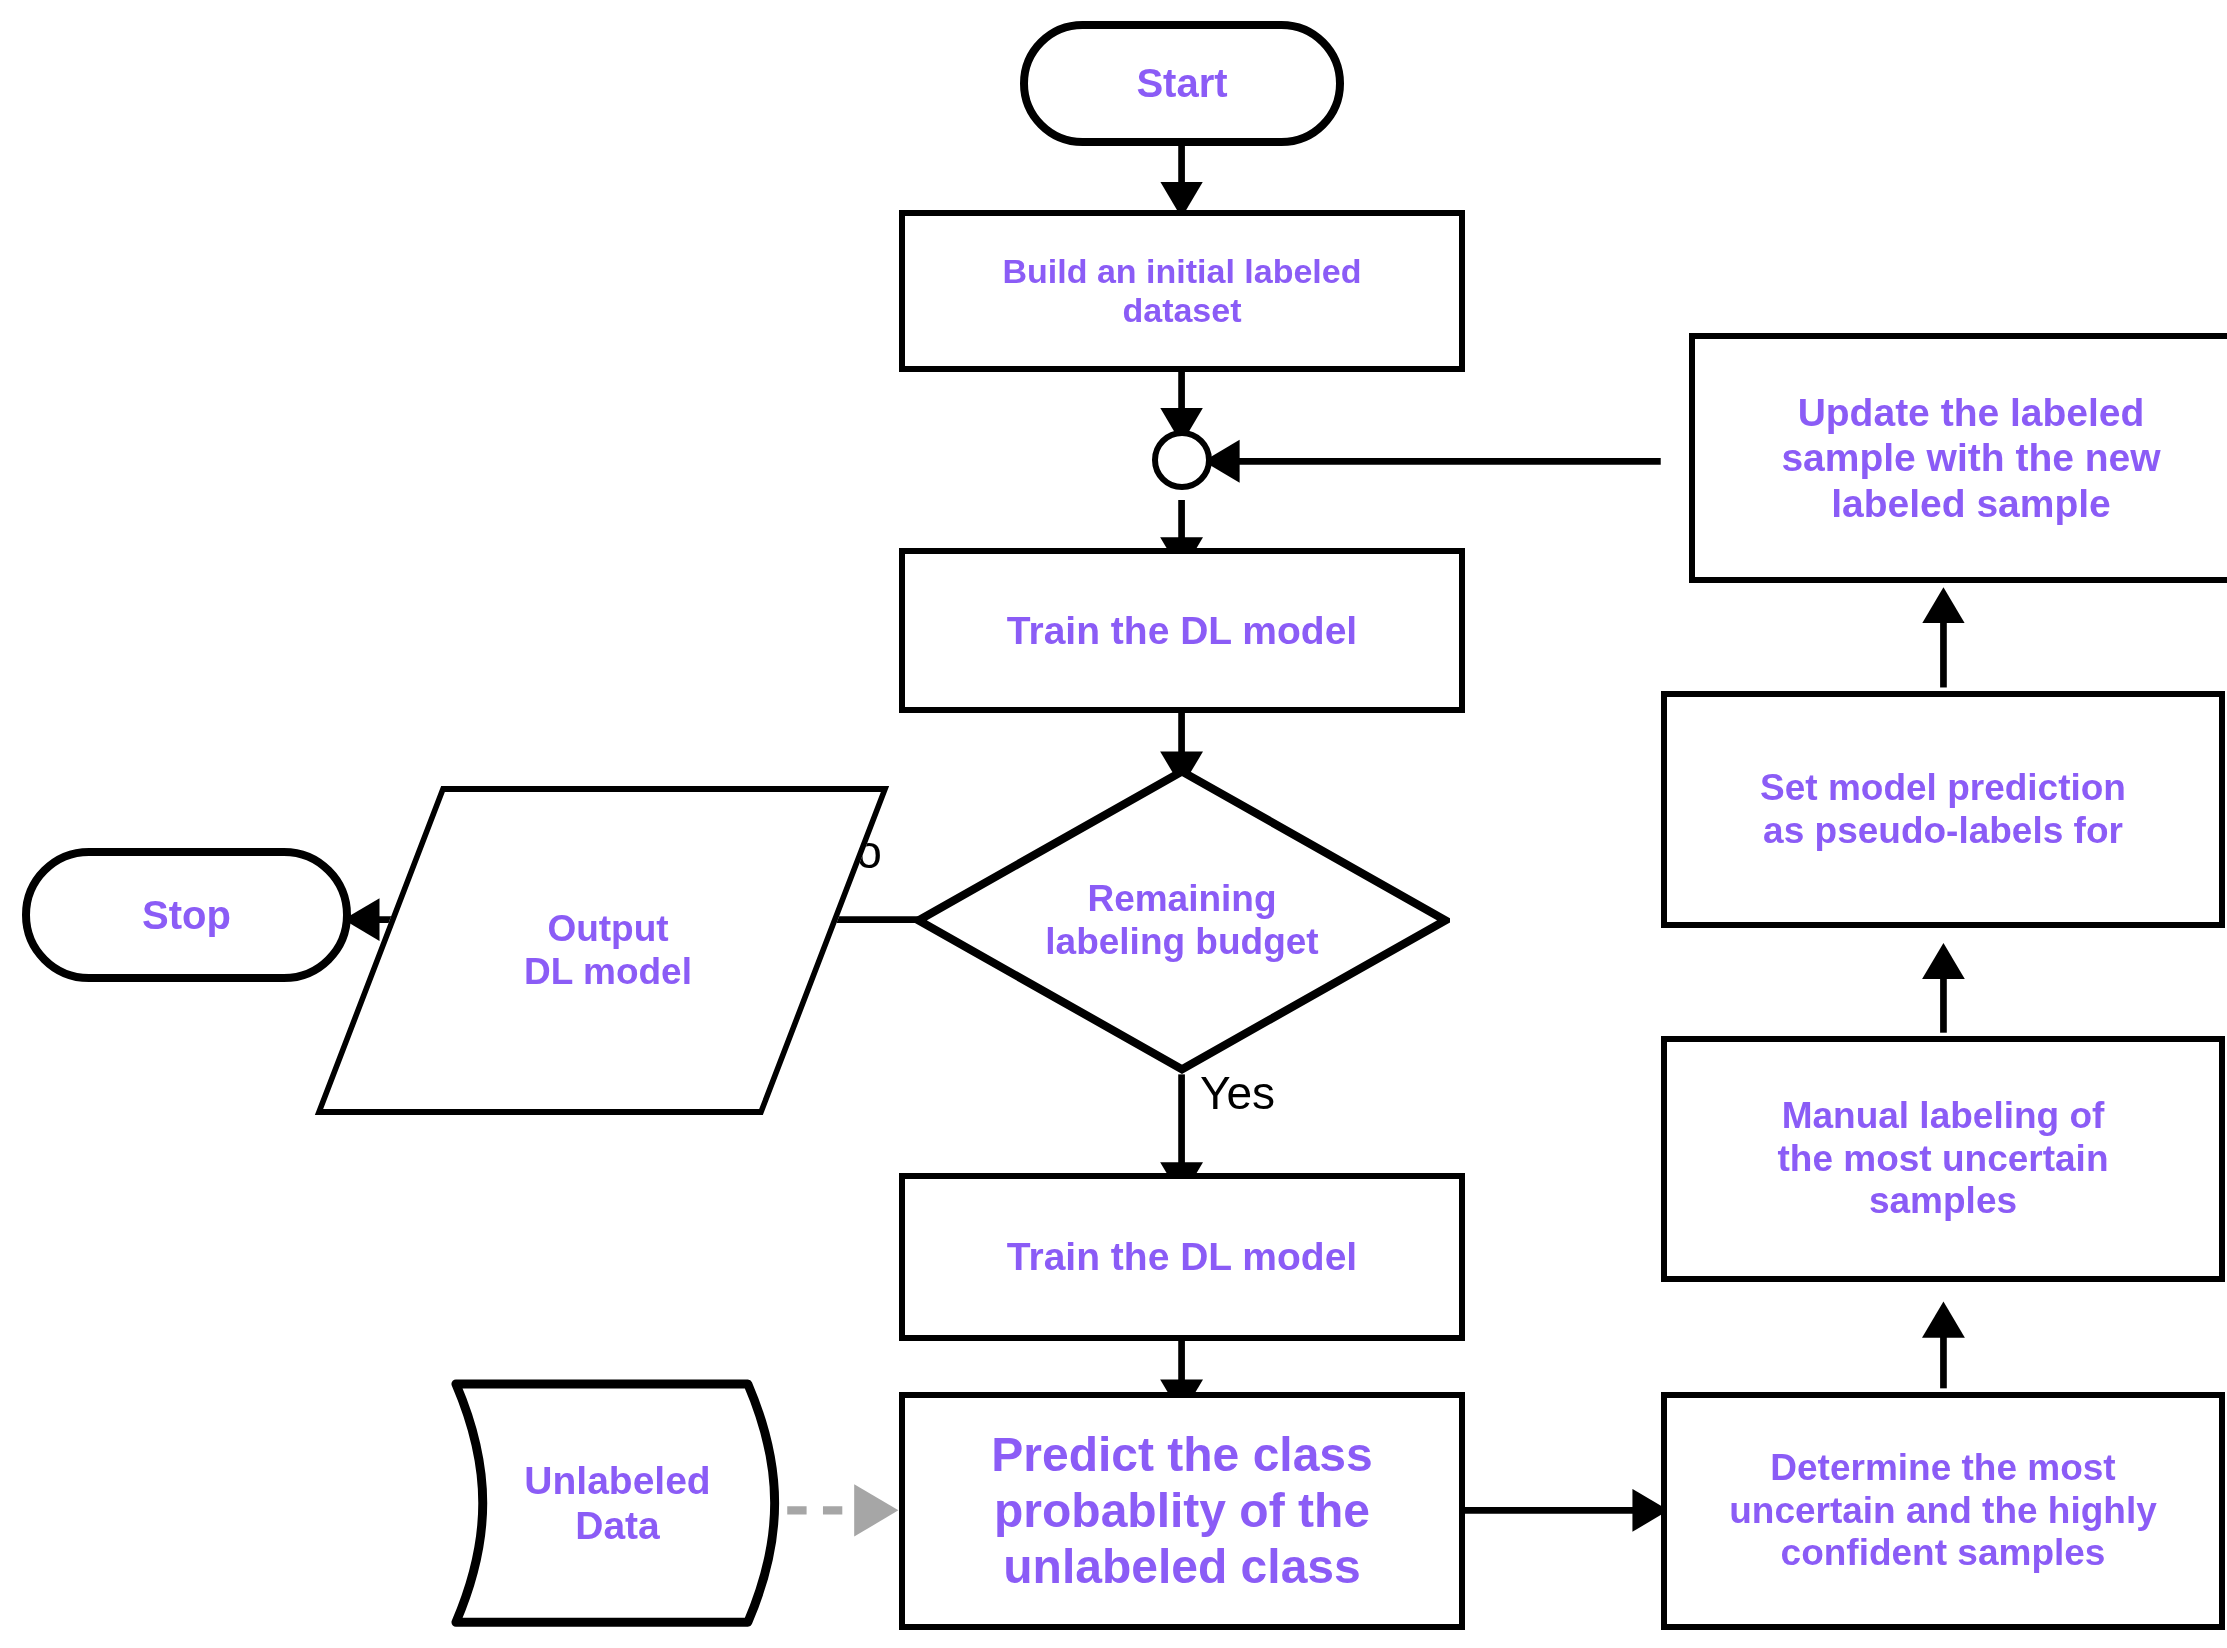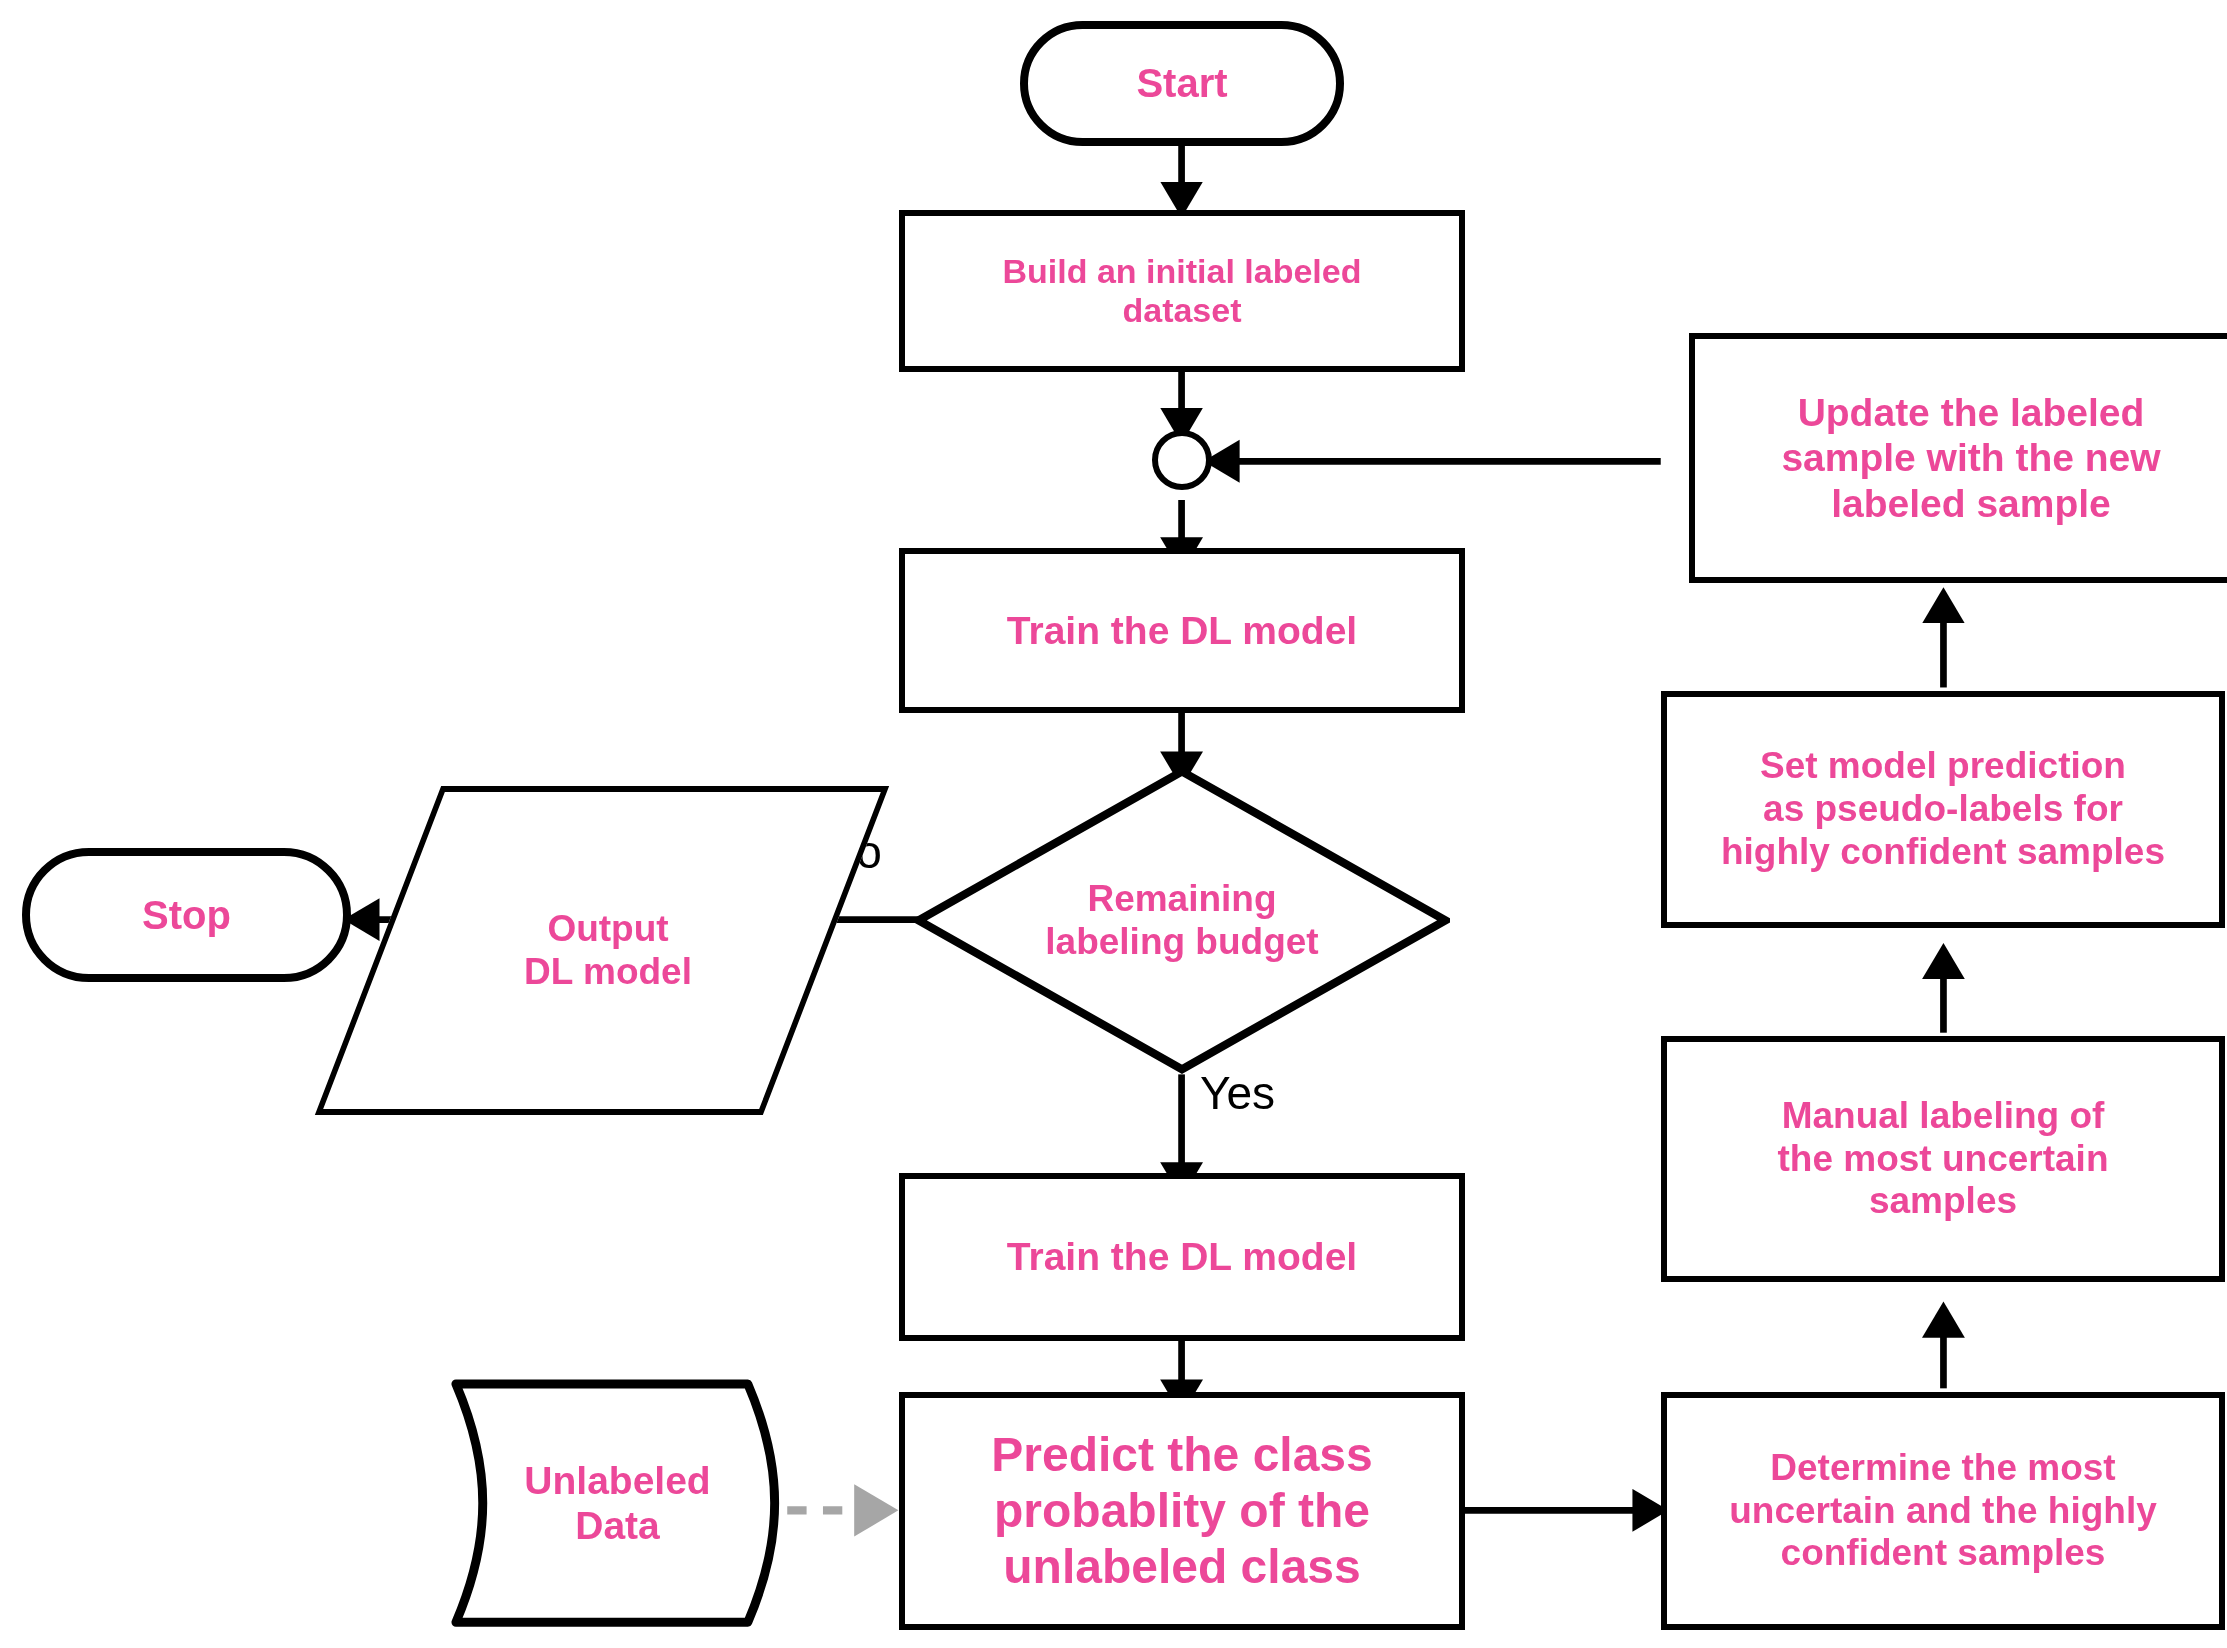--- a/index.html
+++ b/index.html
@@ -3,21 +3,21 @@
 <meta charset="utf-8">
 <style>
   html,body{margin:0;padding:0;background:#ffffff;}
   body{width:2227px;height:1648px;overflow:hidden;
        font-family:"Liberation Sans","DejaVu Sans",sans-serif;}
   #stage{position:relative;width:2227px;height:1648px;background:#fff;}
   svg#wires{position:absolute;left:0;top:0;width:2227px;height:1648px;}
 
   .node{position:absolute;box-sizing:border-box;display:flex;
         align-items:center;justify-content:center;text-align:center;
-        color:#ec4899;line-height:1.16;}
+        color:#8b5cf6;line-height:1.16;}
   .node .txt{position:relative;z-index:3;padding:0 7.4px;}
 
   
   .rect{border:6.7px solid #000;background:#fff;font-weight:bold;}
 
   
   .stadium{border:8.2px solid #000;background:#fff;border-radius:743px;
            font-weight:bold;}
 
   
@@ -170,21 +170,20 @@
       <span>Manual labeling of</span><br>
       <span>the most uncertain</span><br>
       <span>samples</span>
     </span>
   </div>
 
   <div class="node rect" style="left:1661px;top:691px;width:564px;height:237px;font-size:37px;">
     <span class="txt" style="padding:0 1.5px;">
       <span>Set model prediction</span><br>
       <span>as pseudo-labels for</span><br>
-      <span>highly confident samples</span>
     </span>
   </div>
 
   <div class="node rect" style="left:1661px;top:333px;width:564px;height:250px;font-size:39px;margin-left:28px;">
     <span class="txt">
       <span>Update the labeled</span><br>
       <span>sample with the new</span><br>
       <span>labeled sample</span>
     </span>
   </div>

